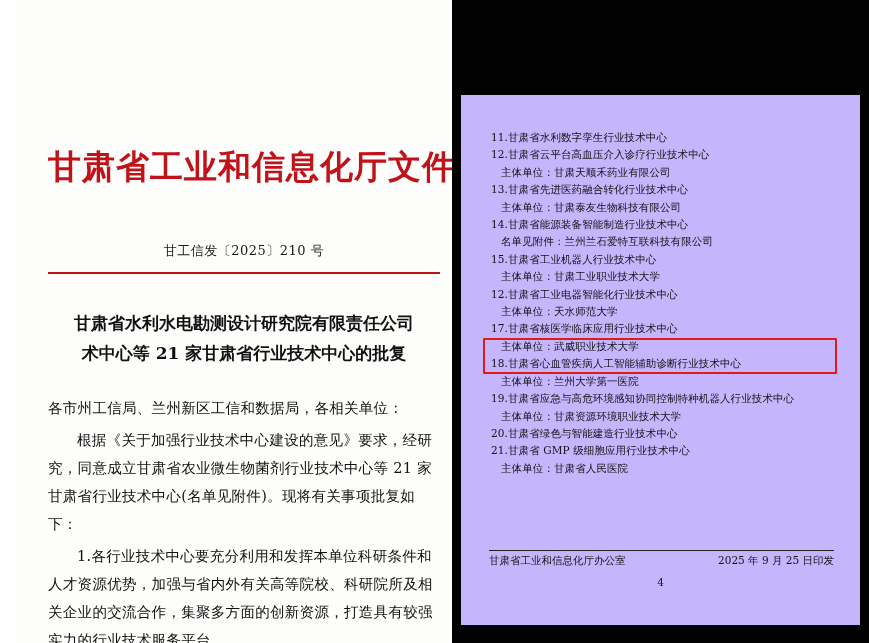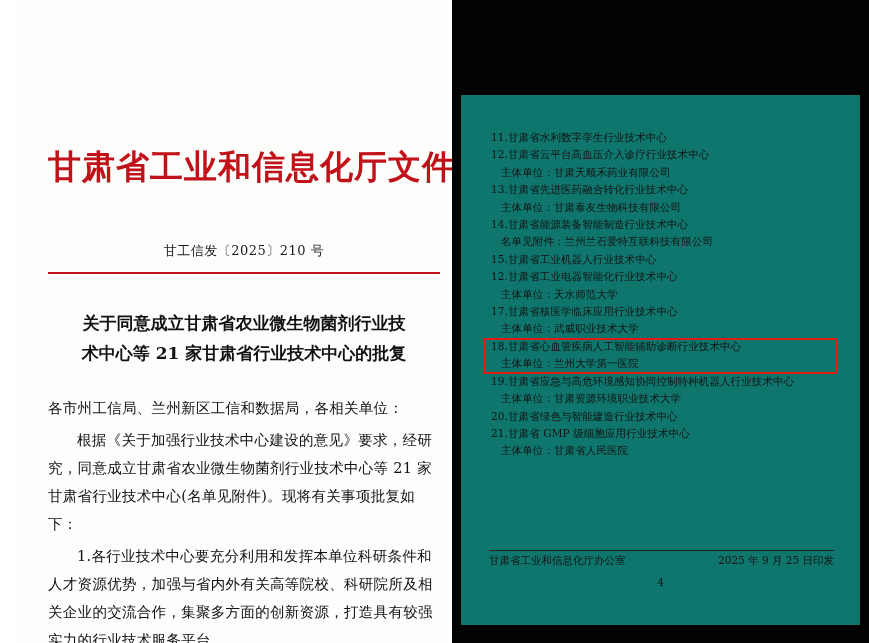--- a/index.html
+++ b/index.html
@@ -94,21 +94,21 @@
     width: 417px;
     height: 643px;
     background: #020202;
   }
   #right-paper {
     position: absolute;
     left: 9px;
     top: 95px;
     width: 399px;
     height: 530px;
-    background: #0f766e;
+    background: #c4b5fd;
   }
   #right-content {
     position: absolute;
     left: 30px;
     top: 34px;
     width: 345px;
   }
   .list-line {
     font-family: "DejaVu Serif", "Liberation Serif", serif;
     font-size: 10.5px;
@@ -166,21 +166,21 @@
 <body>
 
 <div id="page">
 
   <div id="left-page">
     <div id="left-inner">
       <div class="doc-title">甘肃省工业和信息化厅文件</div>
       <div class="doc-number">甘工信发〔2025〕210 号</div>
       <div class="red-rule"></div>
       <div class="doc-heading">
-        <div>关于同意成立甘肃省农业微生物菌剂行业技</div>
+        <div>甘肃省水利水电勘测设计研究院有限责任公司</div>
         <div>术中心等 21 家甘肃省行业技术中心的批复</div>
       </div>
       <div class="doc-body">
         <p>各市州工信局、兰州新区工信和数据局，各相关单位：</p>
         <p class="indent">根据《关于加强行业技术中心建设的意见》要求，经研究，同意成立甘肃省农业微生物菌剂行业技术中心等 21 家甘肃省行业技术中心(名单见附件)。现将有关事项批复如下：</p>
         <p class="indent">1.各行业技术中心要充分利用和发挥本单位科研条件和人才资源优势，加强与省内外有关高等院校、科研院所及相关企业的交流合作，集聚多方面的创新资源，打造具有较强实力的行业技术服务平台。</p>
 
       </div>
     </div>
   </div>
@@ -194,20 +194,21 @@
         <div class="list-line">12.甘肃省云平台高血压介入诊疗行业技术中心</div>
         <div class="list-line unit">主体单位：甘肃天顺禾药业有限公司</div>
 
         <div class="list-line">13.甘肃省先进医药融合转化行业技术中心</div>
         <div class="list-line unit">主体单位：甘肃泰友生物科技有限公司</div>
 
         <div class="list-line">14.甘肃省能源装备智能制造行业技术中心</div>
         <div class="list-line unit">名单见附件：兰州兰石爱特互联科技有限公司</div>
 
         <div class="list-line">15.甘肃省工业机器人行业技术中心</div>
+        <div class="list-line unit">主体单位：甘肃工业职业技术大学</div>
 
         <div class="list-line">12.甘肃省工业电器智能化行业技术中心</div>
         <div class="list-line unit">主体单位：天水师范大学</div>
 
         <div class="list-line">17.甘肃省核医学临床应用行业技术中心</div>
         <div class="list-line unit">主体单位：武威职业技术大学</div>
 
         <div class="list-line">18.甘肃省心血管疾病人工智能辅助诊断行业技术中心</div>
         <div class="list-line unit">主体单位：兰州大学第一医院</div>
 

